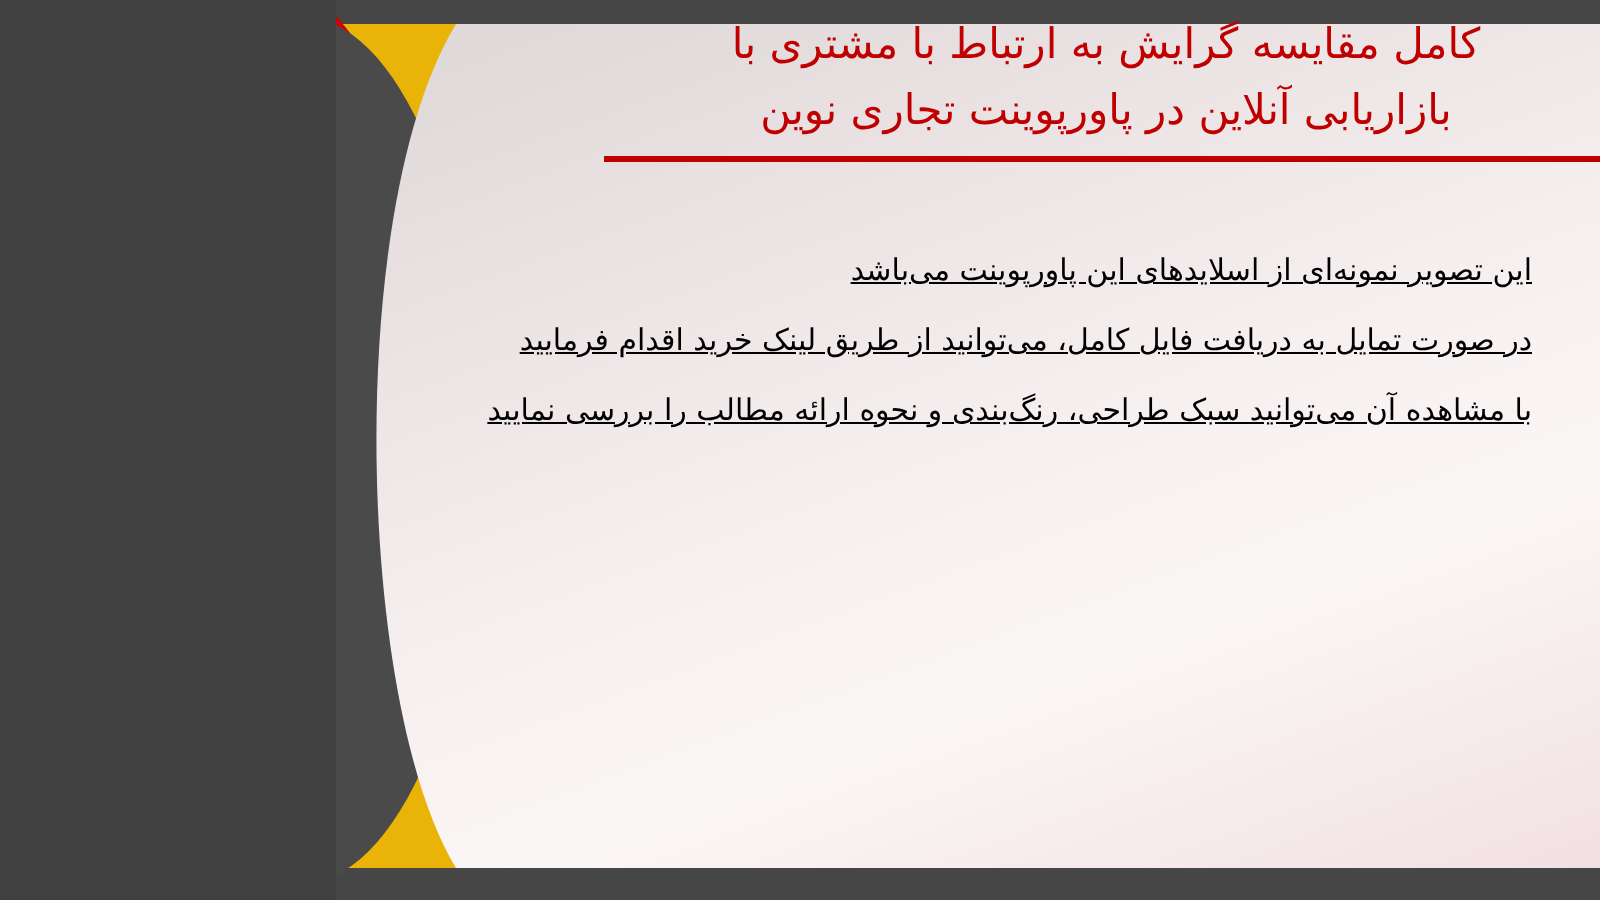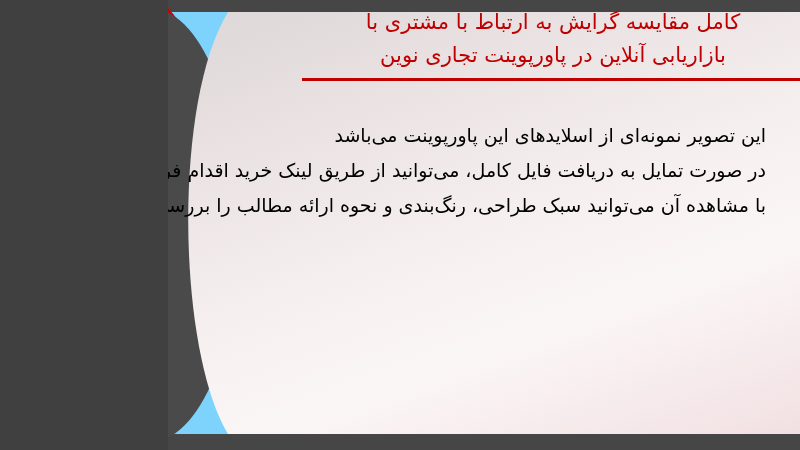--- a/index.html
+++ b/index.html
@@ -10,21 +10,21 @@
   }
   body {
     font-family: "DejaVu Sans", "Liberation Sans", sans-serif;
   }
 
   #slide {
     position: relative;
     width: 632px;
     height: 450px;
     overflow: hidden;
-    background: #7dd3fc;
+    background: #eab308;
   }
 
   
   .frame-band {
     position: absolute;
     left: 0;
     width: 800px;
     background: #464646;
     z-index: 1;
   }
@@ -140,24 +140,25 @@
   
   .body-text {
     position: absolute;
     right: 34px;
     top: 118px;
     width: 700px;
     z-index: 9;
     text-align: right;
     direction: rtl;
     color: #000000;
-    font-size: 19px;
+    font-size: 15px;
     line-height: 35px;
     font-weight: 400;
     white-space: nowrap;
+    text-decoration: underline;
   }
   .body-line { display: block; }
 </style>
 </head>
 <body>
 
 <div id="slide">
 
   <div class="frame-band top"></div>
   <div class="frame-band bottom"></div>

